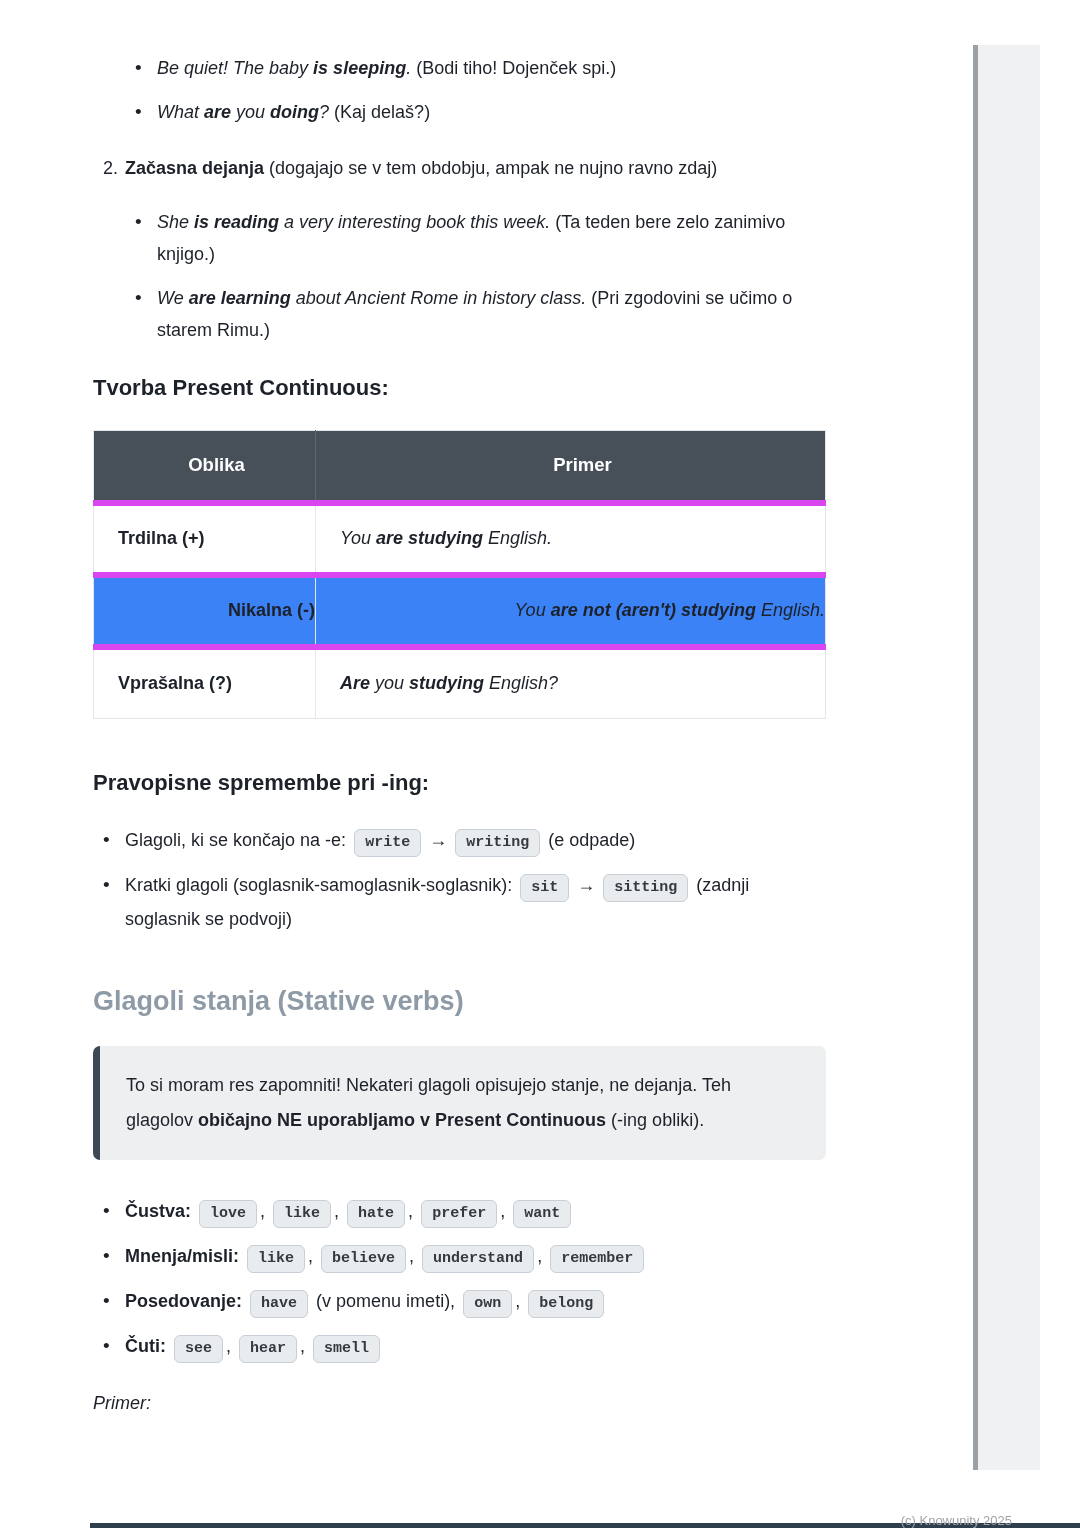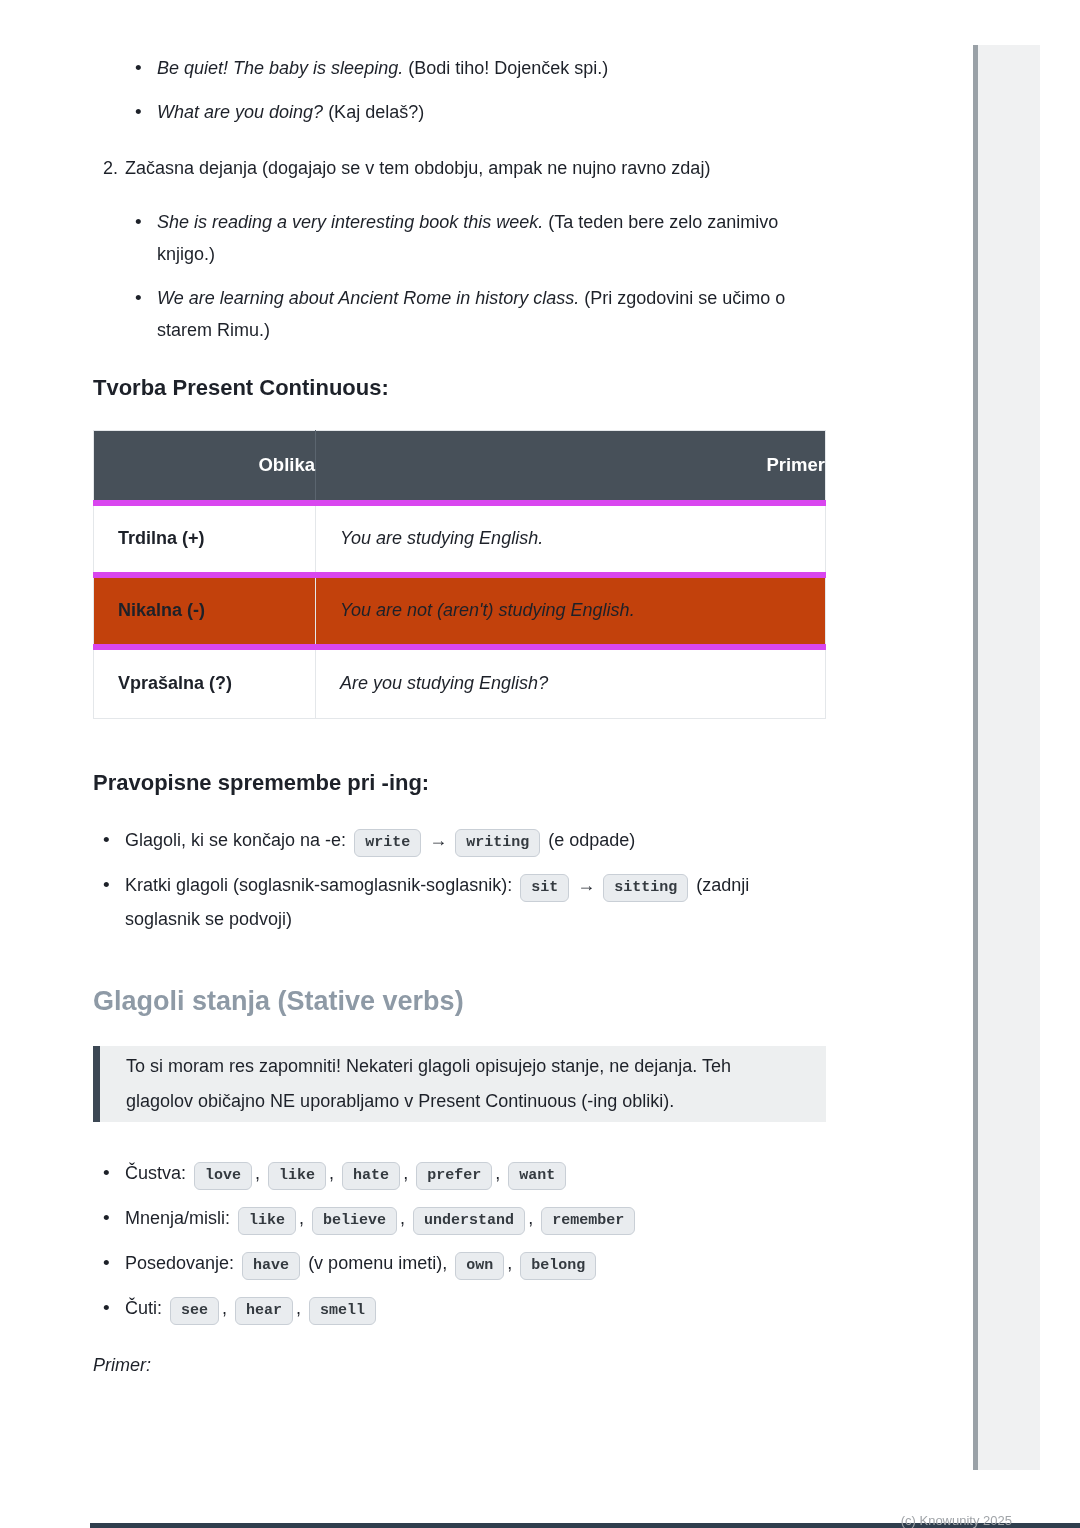--- a/index.html
+++ b/index.html
@@ -13,21 +13,21 @@
   }
   .content {
     position: absolute;
     left: 93px;
     top: 0;
     width: 733px;
     padding-top: 52px;
     font-size: 18px;
   }
   
-  .b { font-weight: 400; }
+  .b { font-weight: 700; }
   .i { font-style: italic; }
   .code {
     font-family: "Liberation Mono", "DejaVu Sans Mono", monospace;
     font-style: normal;
     font-weight: 700;
     font-size: 15px;
     line-height: 20px;
     background: #e9ecef;
     border: 1px solid #c9cfd6;
     border-radius: 6px;
@@ -60,41 +60,42 @@
     margin-top: 30px;
     width: 733px;
     border-collapse: collapse;
     border: 1px solid #e4e7ea;
   }
   table.grammar th {
     background: #475059;
     color: #ffffff;
     font-weight: 700;
     font-size: 18.5px;
-    text-align: right;
+    text-align: center;
     height: 72px;
     padding-left: 24px;
   }
   table.grammar th:first-child { width: 222px; border-right: 1px solid #5b656f; }
   table.grammar td {
     height: 72px;
     padding-left: 24px;
     border-top: 6px solid #d946ef;
     font-size: 18px;
   }
   table.grammar td:first-child { font-weight: 700; border-right: 1px solid #e4e7ea; }
-  table.grammar tr.alt td { background: #c2410c; }
+  table.grammar tr.alt td { background: #3b82f6; text-align: right; }
   
   .note {
     margin-top: 28px;
     background: #edeff0;
     border-left: 7px solid #3c4854;
-    padding: 3px 26px;
+    padding: 22px 26px;
     line-height: 35px;
     font-size: 18px;
+    border-radius: 7px;
   }
   .primer { font-style: italic; margin-top: 26px; line-height: 28px; }
   
   .scroll-area { position: absolute; left: 973px; top: 45px; width: 67px; height: 1425px; }
   .scroll-thumb { position: absolute; left: 0; top: 0; width: 5px; height: 100%; background: #9aa1a7; }
   .scroll-track { position: absolute; left: 5px; top: 0; width: 62px; height: 100%; background: #f0f1f2; }
   .footer {
     position: absolute;
     top: 1513px;
     left: 0;

